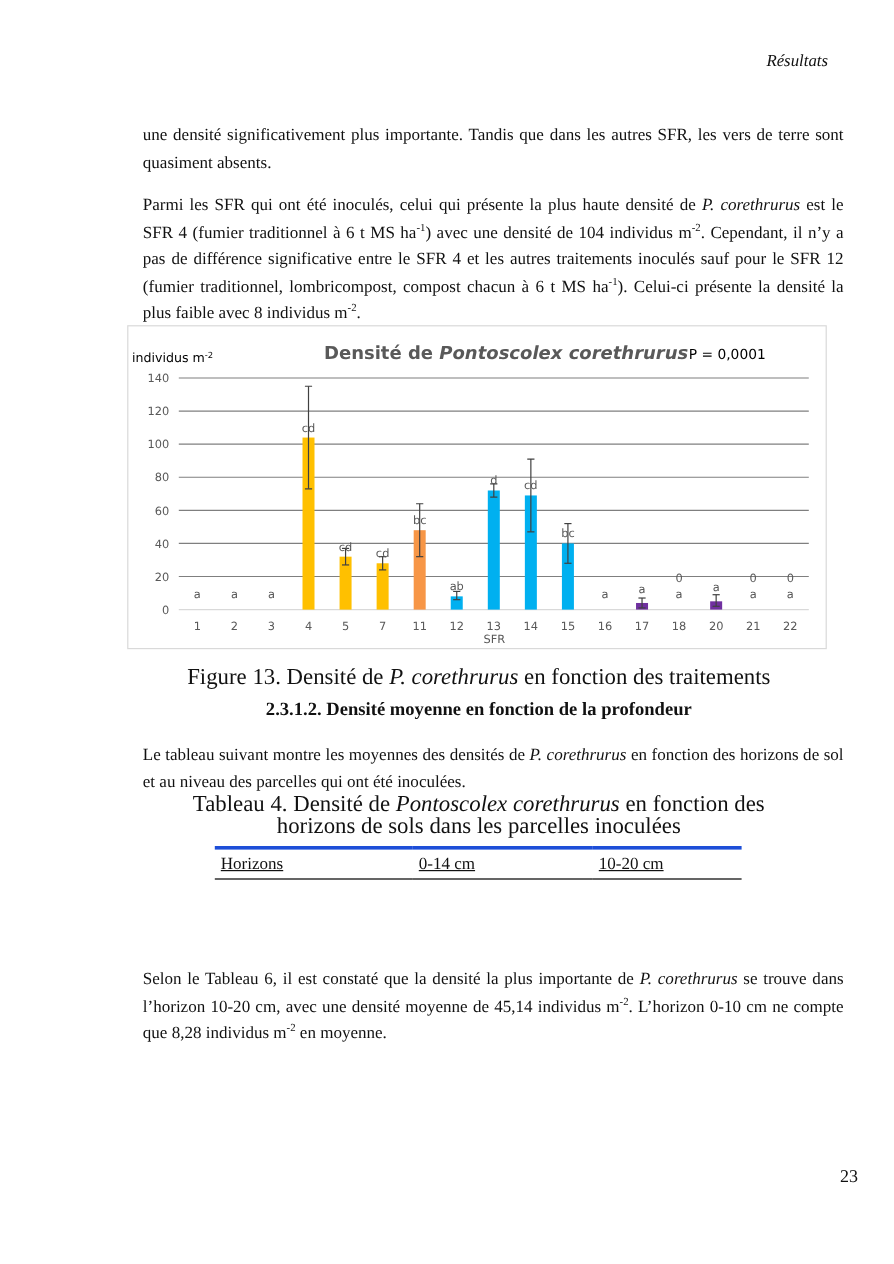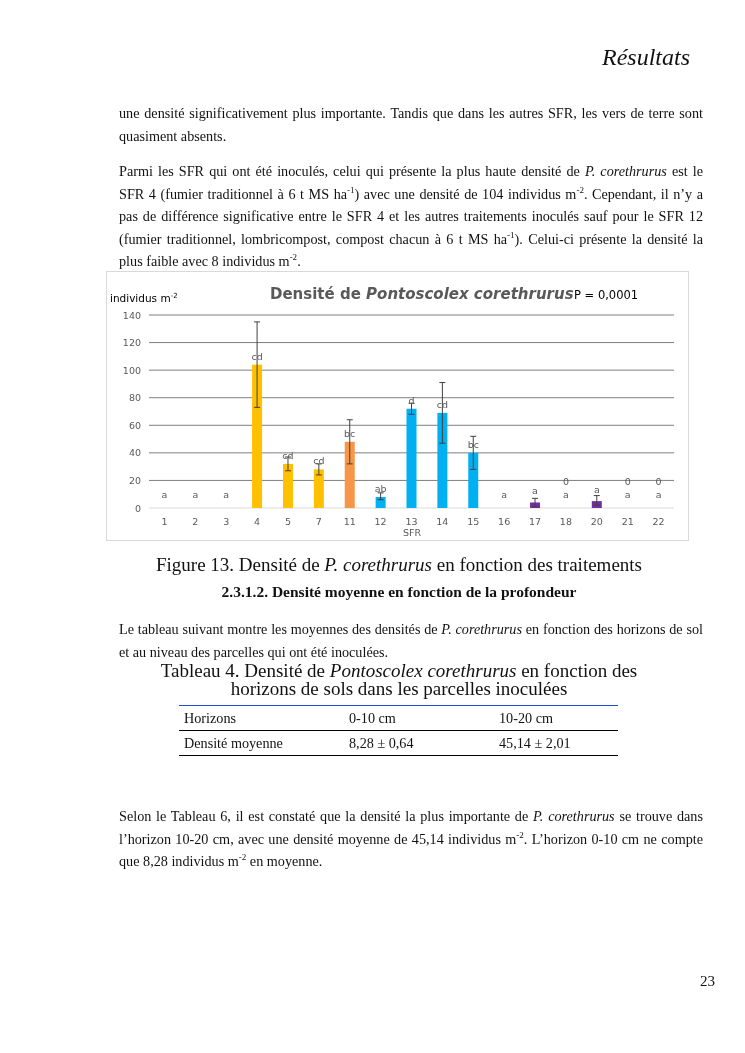--- a/index.html
+++ b/index.html
@@ -1,29 +1,29 @@
 <!DOCTYPE html>
 <html><head>
 <meta charset="utf-8">
 <style>
   html, body { margin: 0; padding: 0; background: #ffffff; }
   body { width: 745px; height: 1053px; position: relative; overflow: hidden;
          font-family: "Liberation Serif", "DejaVu Serif", serif; color: #111; }
-  .running-head { position: absolute; right: 55px; top: 44px; font-size: 24px; font-style: italic; }
+  .running-head { position: absolute; right: 55px; top: 44px; font-size: 14px; font-style: italic; }
   .para { position: absolute; left: 107px; width: 584px; font-size: 14.2px; line-height: 22.5px;
           text-align: justify; margin: 12px; }
   .para sup { font-size: 9px; line-height: 0; }
   .chart-box { position: absolute; left: 106px; top: 271px; width: 581px; height: 268px;
                border: 1px solid #d9d9d9; background: #fff; }
   .chart-box svg { position: absolute; left: 0; top: 0; }
   .caption { position: absolute; left: 107px; width: 584px; text-align: center; font-size: 19px; }
   .section-title { position: absolute; left: 107px; width: 584px; text-align: center; font-size: 15.5px; font-weight: bold; top: 583px; }
   .tbl { position: absolute; left: 179px; top: 705px; width: 439px; border-collapse: collapse; font-size: 14.2px; }
   .tbl td { padding: 3px 5px 2px 5px; height: 19px; }
-  .tbl tr.head td { border-top: 1px solid #1d4ed8; border-bottom: 1px solid #000; }
+  .tbl tr.head td { border-top: 3px solid #1d4ed8; border-bottom: 1px solid #000; text-decoration: underline; }
   .tbl tr.last td { border-bottom: 1px solid #000; }
   .page-num { position: absolute; left: 700px; top: 973px; font-size: 15px; }
   .ax { font-family: "DejaVu Sans", "Liberation Sans", sans-serif; }
 </style>
 </head>
 <body>
 
 <div class="running-head">Résultats</div>
 
 <p class="para" style="top:90px;">une densité significativement plus importante. Tandis que dans les autres SFR, les vers de terre sont quasiment absents.</p>
@@ -145,26 +145,21 @@
 <div class="section-title">2.3.1.2. Densité moyenne en fonction de la profondeur</div>
 
 <p class="para" style="top:606px;"><span>Le tableau suivant montre les moyennes des densités de </span><i>P. corethrurus</i><span> en fonction des horizons de sol et au niveau des parcelles qui ont été inoculées.</span></p>
 
 <div class="caption" style="top:662px; left:130px; width:538px; line-height:18px;"><span>Tableau 4. Densité de </span><i>Pontoscolex corethrurus</i><span> en fonction des horizons de sols dans les parcelles inoculées</span></div>
 
 <table class="tbl">
   <tbody>
       <tr class="head">
     <td style="width:155px;">Horizons</td>
-    <td style="width:140px;">0-10 cm</td>
+    <td style="width:140px;">0-14 cm</td>
     <td>10-20 cm</td>
-  </tr>
-  <tr class="last">
-    <td>Densité moyenne</td>
-    <td>8,28 ± 0,64</td>
-    <td>45,14 ± 2,01</td>
   </tr>
 </tbody>
   </table>
 
 <p class="para" style="top:793px;"><span>Selon le Tableau 6, il est constaté que la densité la plus importante de </span><i>P. corethrurus</i><span> se trouve dans l’horizon 10-20 cm, avec une densité moyenne de 45,14 individus m</span><sup>-2</sup><span>. L’horizon 0-10 cm ne compte que 8,28 individus m</span><sup>-2</sup><span> en moyenne.</span></p>
 
 <div class="page-num">23</div>
 
 </body></html>

